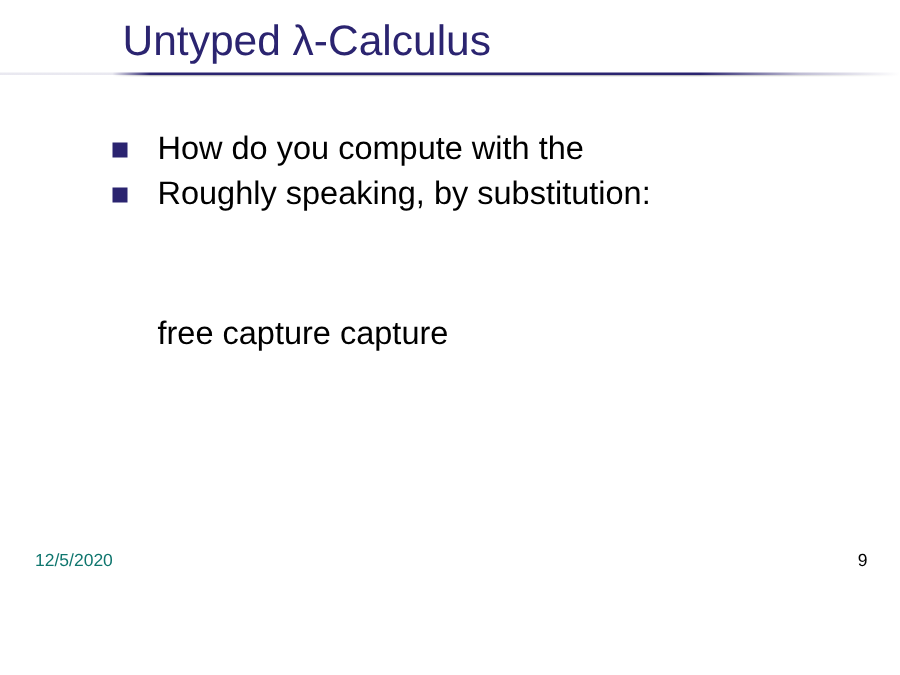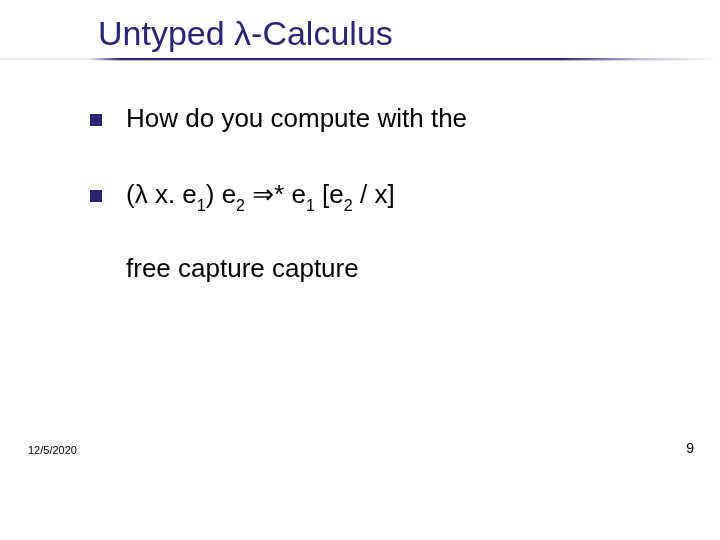--- a/index.html
+++ b/index.html
@@ -97,23 +97,23 @@
     font-size: 0.62em;
     vertical-align: sub;
     position: relative;
     top: 0.12em;
   }
 
   .footer {
     position: absolute;
     left: 28px;
     bottom: 16px;
-    font-size: 11px;
+    font-size: 14px;
     font-family: Arial, sans-serif;
-    color: #000000;
+    color: #0f766e;
   }
   .pagenum {
     position: absolute;
     right: 26px;
     bottom: 16px;
     font-size: 14px;
     font-family: Arial, sans-serif;
     color: #000;
   }
 </style>
@@ -131,29 +131,27 @@
     <div class="bar2"></div>
   </div>
 
   <div class="content">
 
     <div class="row">
       <div class="bullet"></div>
       <div class="text">How do you compute with the</div>
     </div>
     <div class="gap-sm"></div>
+    <div class="row">
+      <div class="bullet"></div>
+      <div class="text">Roughly speaking, by substitution:</div>
+    </div>
 
     <div class="gap-lg"></div>
 
-    <div class="row">
-      <div class="bullet"></div>
-      <div class="text">
-        <span>(λ x. e</span><span class="subscript">1</span><span>) e</span><span class="subscript">2</span><span> ⇒* e</span><span class="subscript">1</span><span> [e</span><span class="subscript">2</span><span> / x]</span>
-      </div>
-    </div>
 
     <div class="gap-md"></div>
 
     <div class="row indent-no-bullet">
       <div class="text">free capture capture</div>
     </div>
 
   </div>
 
   <div class="footer">12/5/2020</div>

